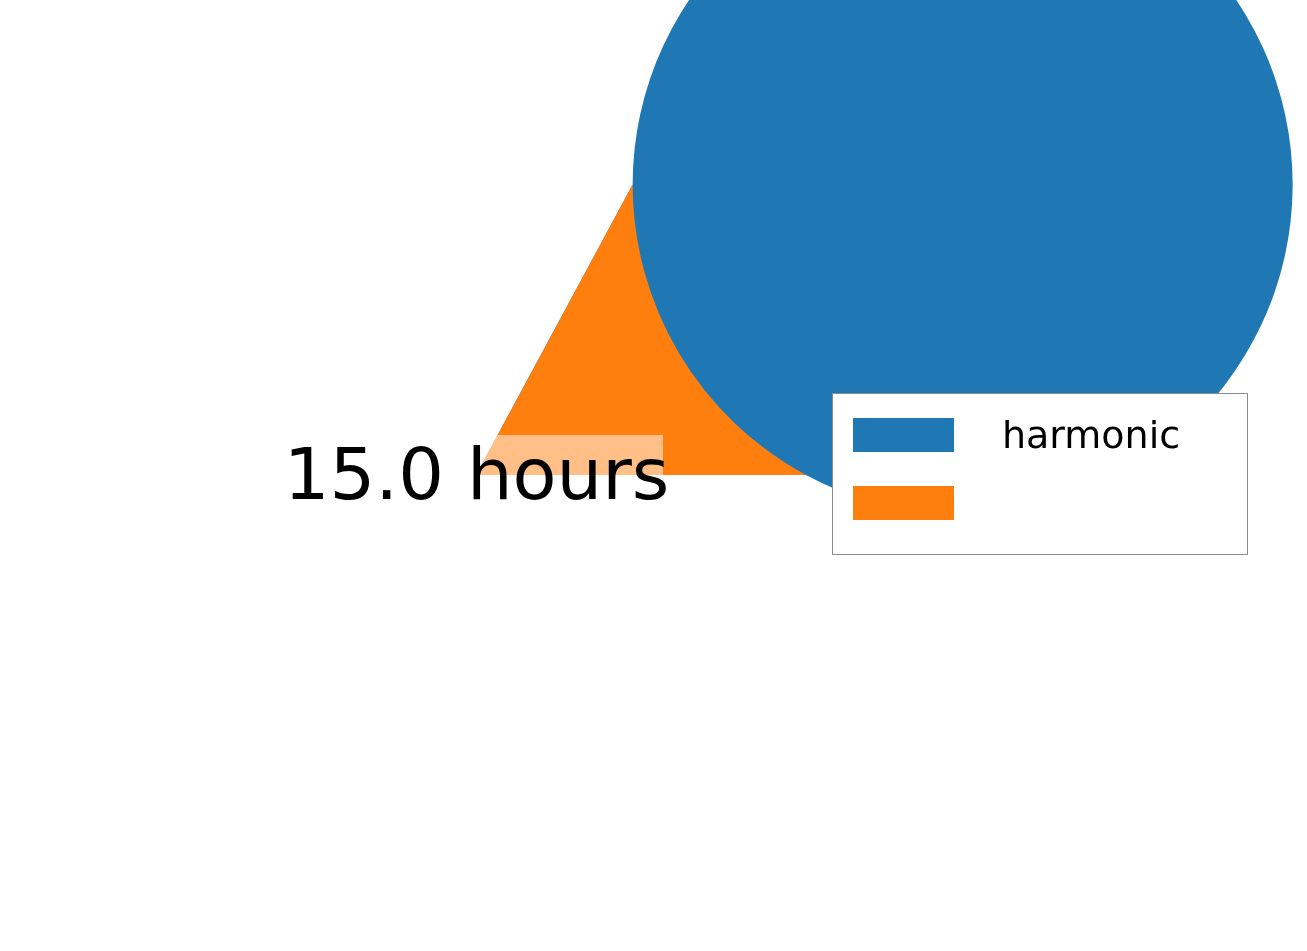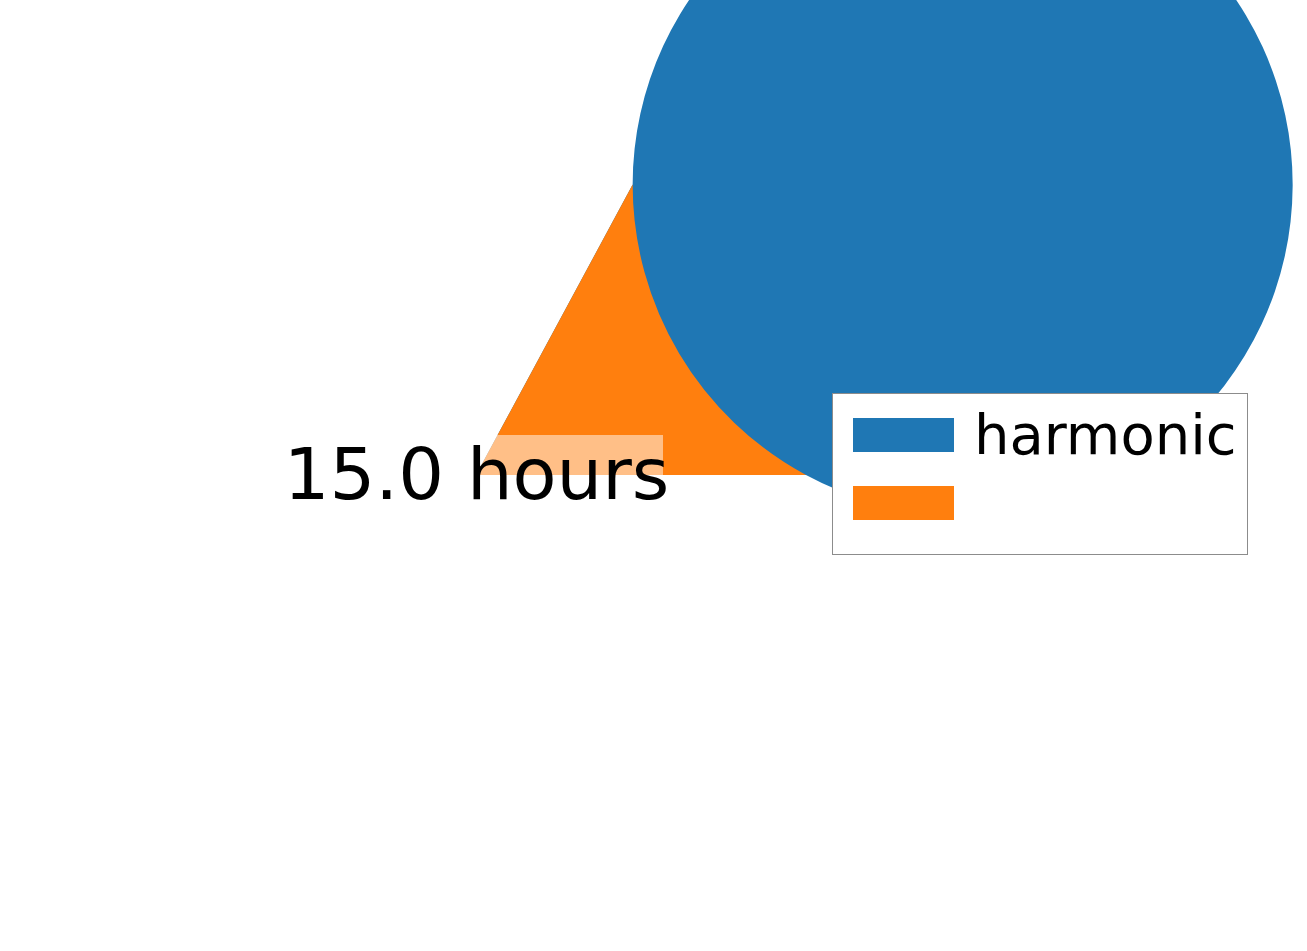--- a/index.html
+++ b/index.html
@@ -65,22 +65,22 @@
     left: 20px;
   }
   #legend-row-0 { top: 18px; }
   #legend-row-1 { top: 92px; }
   .legend-swatch {
     width: 101px;
     height: 34px;
     flex: 0 0 auto;
   }
   .legend-text {
-    margin-left: 20px;
-    font-size: 56px;
+    margin-left: 48px;
+    font-size: 38px;
     line-height: 46px;
     color: #000000;
     white-space: nowrap;
     font-family: "DejaVu Sans", sans-serif;
   }
 </style>
 </head>
 <body>
 
 <div id="figure" style="background: rgb(255, 255, 255);">

